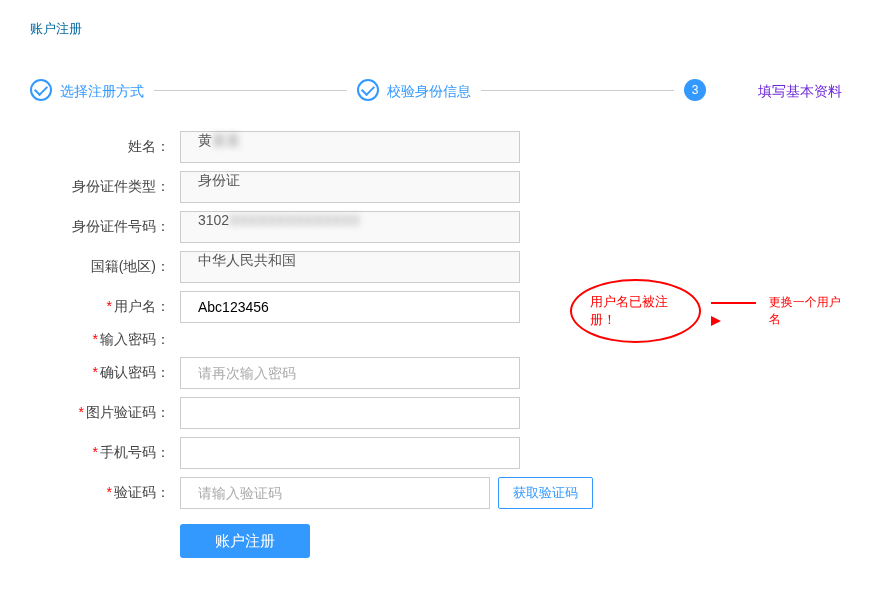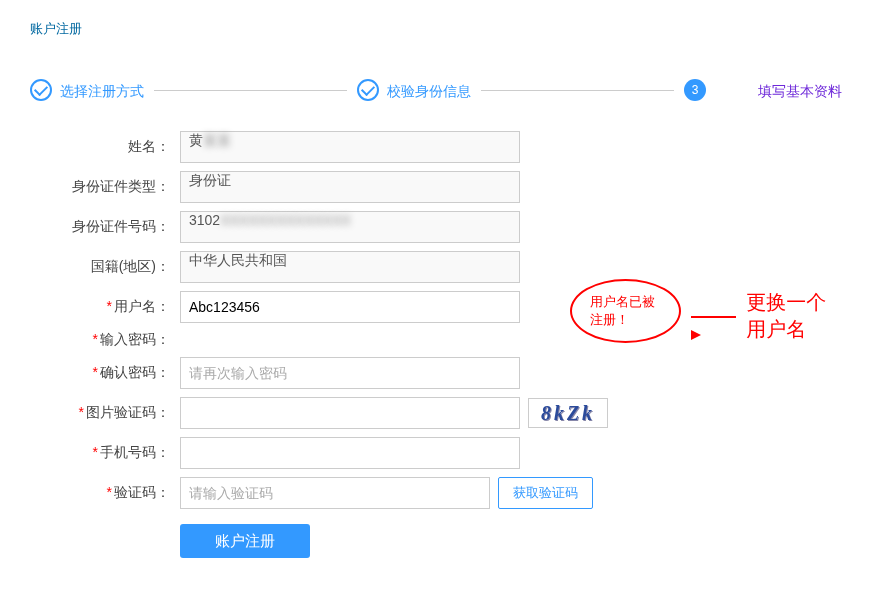--- a/index.html
+++ b/index.html
@@ -13,40 +13,40 @@
     .step-done::after { content: ""; width: 6px; height: 10px; border-right: 2px solid #3399ff; border-bottom: 2px solid #3399ff; transform: rotate(45deg); margin-top: -3px; }
     .step-current { background: #3399ff; color: #fff; font-size: 12px; }
     .step-label { font-size: 14px; }
     .step-done-label { color: #3399ff; }
     .step-current-label { color: #6d28d9; margin-left: 44px; }
     .step-line { flex: 1; height: 1px; background: #ccc; margin: 0 10px; }
     .form { margin-left: 20px; }
     .form-row { display: flex; align-items: center; margin-bottom: 8px; position: relative; }
     .label { width: 130px; text-align: right; padding-right: 10px; font-size: 14px; color: #444; }
     .req { color: #ff0000; margin-right: 2px; }
-    .input { width: 340px; height: 32px; border: 1px solid #ccc; padding: 0 8px; font-size: 14px; outline: none; }
+    .input { width: 340px; height: 32px; border: 1px solid #ccc; padding: 0 17px; font-size: 14px; outline: none; }
     .input-sms { width: 310px; }
     .ro { background: #f9f9f9; color: #555; }
     .input::placeholder { color: #aaa; }
     .captcha-img {
       display: inline-flex; align-items: center; justify-content: center;
       width: 80px; height: 30px; border: 1px solid #ccc; margin-left: 8px;
       font-family: Georgia, serif; font-size: 20px; font-weight: bold;
       font-style: italic; letter-spacing: 3px; color: #2b4b9b; background: #fff;
       text-shadow: 1px 1px 0 #88a;
     }
     .sms-btn { margin-left: 8px; height: 32px; padding: 0 14px; border: 1px solid #3399ff; background: #fff; color: #3399ff; font-size: 13px; cursor: pointer; border-radius: 2px; }
     .submit-area { margin-left: 130px; margin-top: 15px; }
     .submit-btn { width: 130px; height: 34px; background: #3399ff; color: #fff; border: none; font-size: 15px; cursor: pointer; border-radius: 3px; }
-    .anno-wrap { position: absolute; left: 520px; top: -12px; display: flex; align-items: flex-end; pointer-events: none; }
+    .anno-wrap { position: absolute; left: 520px; top: -12px; display: flex; align-items: center; pointer-events: none; }
     .anno-circle { border: 2px solid #ff0000; border-radius: 50%; padding: 12px 18px; color: #ff0000; font-size: 13px; }
     .anno-arrow { margin: 0 10px; }
     .anno-arrow-line { display: inline-block; width: 45px; height: 2px; background: #ff0000; vertical-align: middle; }
     .anno-arrow-head { display: inline-block; width: 0; height: 0; border-top: 5px solid transparent; border-bottom: 5px solid transparent; border-left: 10px solid #ff0000; vertical-align: middle; }
-    .anno-text { color: #ff0000; font-size: 20px; font-family: Liberation Serif, serif; }
+    .anno-text { color: #ff0000; font-size: 12px; font-family: Liberation Serif, serif; }
     .blur { color: transparent; text-shadow: 0 0 7px #888; user-select: none; }
   </style>
 </head>
 <body>
 
 <div class="container">
   <div class="page-title">账户注册</div>
 
   <div class="steps">
     <div class="step">
@@ -94,21 +94,20 @@
     <div class="form-row">
       <div class="label"><span class="req">*</span><span>输入密码：</span></div>
     </div>
     <div class="form-row">
       <div class="label"><span class="req">*</span><span>确认密码：</span></div>
       <input class="input" type="password" placeholder="请再次输入密码" style="">
     </div>
     <div class="form-row">
       <div class="label"><span class="req">*</span><span>图片验证码：</span></div>
       <input class="input" style="">
-      <span class="captcha-img">8kZk</span>
     </div>
     <div class="form-row">
       <div class="label"><span class="req">*</span><span>手机号码：</span></div>
       <input class="input" style="">
     </div>
     <div class="form-row">
       <div class="label"><span class="req">*</span><span>验证码：</span></div>
       <input class="input input-sms" placeholder="请输入验证码" style="">
       <button class="sms-btn">获取验证码</button>
     </div>

